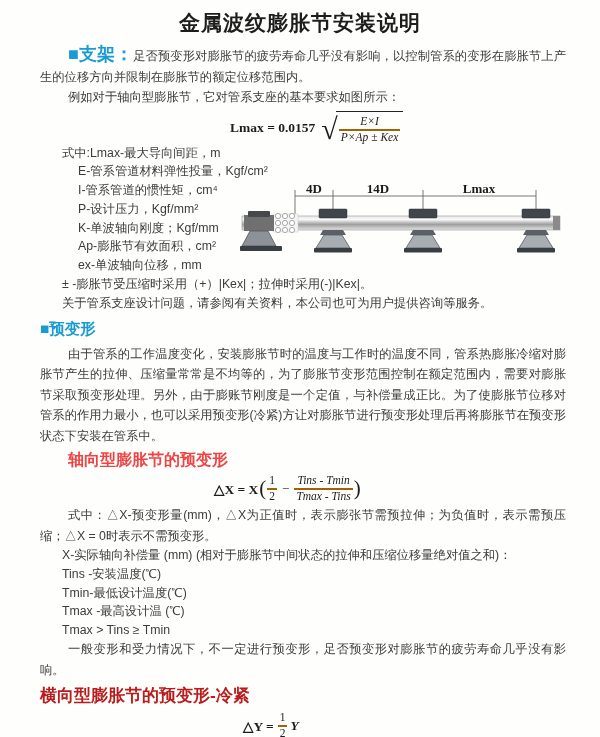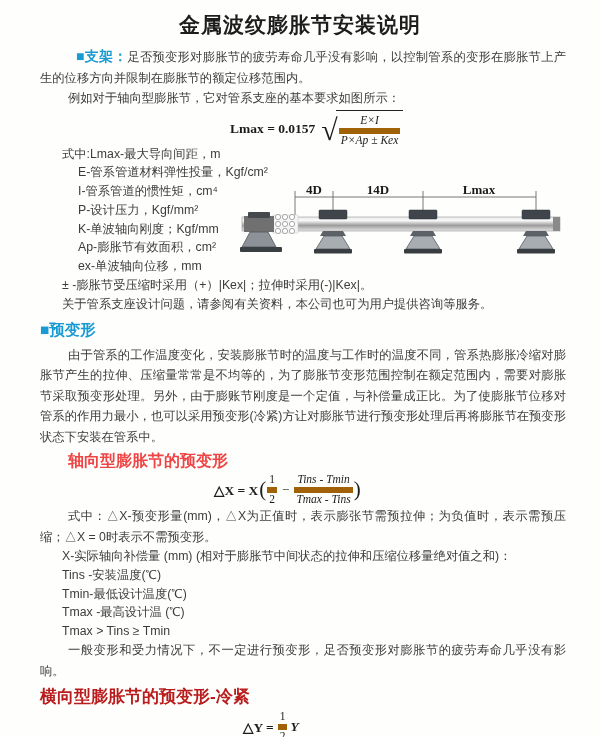--- a/index.html
+++ b/index.html
@@ -1,38 +1,38 @@
 <!DOCTYPE html>
 <html><head>
 <meta charset="utf-8">
 <style>
   html,body{margin:0;padding:0;background:#ffffff;}
   .page{
     width:600px;height:737px;background:#fefefc;overflow:hidden;position:relative;
     font-family:"Liberation Sans",sans-serif;color:#3c3c3c;font-size:12.3px;
   }
   .title{
-    margin:12px;height:26px;line-height:26px;text-align:center;
+    margin:0;padding-top:10px;height:26px;line-height:26px;text-align:center;
     font-size:21px;font-weight:bold;color:#1d1d1d;letter-spacing:1px;margin-bottom:8px;
   }
   .para{margin:0 34px 0 40px;line-height:20.5px;text-align:justify;}
   .indent{text-indent:28px;}
-  .sec-label{color:#189ad2;font-weight:bold;font-size:14px;margin-left:8px;}
+  .sec-label{color:#189ad2;font-weight:bold;font-size:18px;}
   .sec-head{color:#189ad2;font-weight:bold;font-size:15.5px;margin:6px 0 4px 40px;}
   .sub-head{color:#ef4444;font-weight:bold;font-size:16px;margin:4px 0 4px 68px;}
   .sub-head2{color:#b91c1c;font-weight:bold;font-size:17px;margin:4px 0 2px 40px;}
   .formula{font-family:"Liberation Serif",serif;color:#1c1c1c;display:flex;align-items:center;}
   .f-lhs{font-weight:bold;font-size:13.5px;white-space:pre;}
   .f-rhs{font-weight:bold;font-size:13.5px;margin-left:3px;font-style:italic;}
   .f1{margin:4px 0 0 230px;height:32px;}
   .rad-sign{font-size:30px;line-height:0.9;font-weight:400;margin:0 -2px 0 6px;transform:translateY(1px);}
   .rad-body{border-top:1.4px solid #222;padding:2px 3px 0 3px;}
   .frac{display:inline-flex;flex-direction:column;align-items:center;font-size:11.5px;line-height:1.2;font-style:italic;}
   .frac .num{padding:0 2px;}
-  .frac .den{border-top:6px solid #a16207;padding:0 2px;font-family:Liberation Serif, serif;}
+  .frac .den{border-top:2px solid #a16207;padding:0 2px;font-family:Liberation Serif, serif;}
   .frac.up{font-style:normal;}
   .f2{margin:2px 0 2px 214px;font-size:13px;height:28px;align-items:center;}
   .paren{font-size:21px;font-weight:400;margin:0 1px;transform:translateY(-1px);}
   .op{margin:0 5px;font-size:13px;}
   .f3{margin:6px 0 2px 243px;height:26px;}
   .def-block{position:relative;margin-left:62px;line-height:18.8px;}
   .def-line{white-space:nowrap;}
   .sub{margin-left:16px;}
   .diagram{position:absolute;left:176px;top:34px;}
   .dim{font-family:"Liberation Serif",serif;font-size:13px;font-weight:bold;fill:#1b1b1b;text-anchor:middle;}

